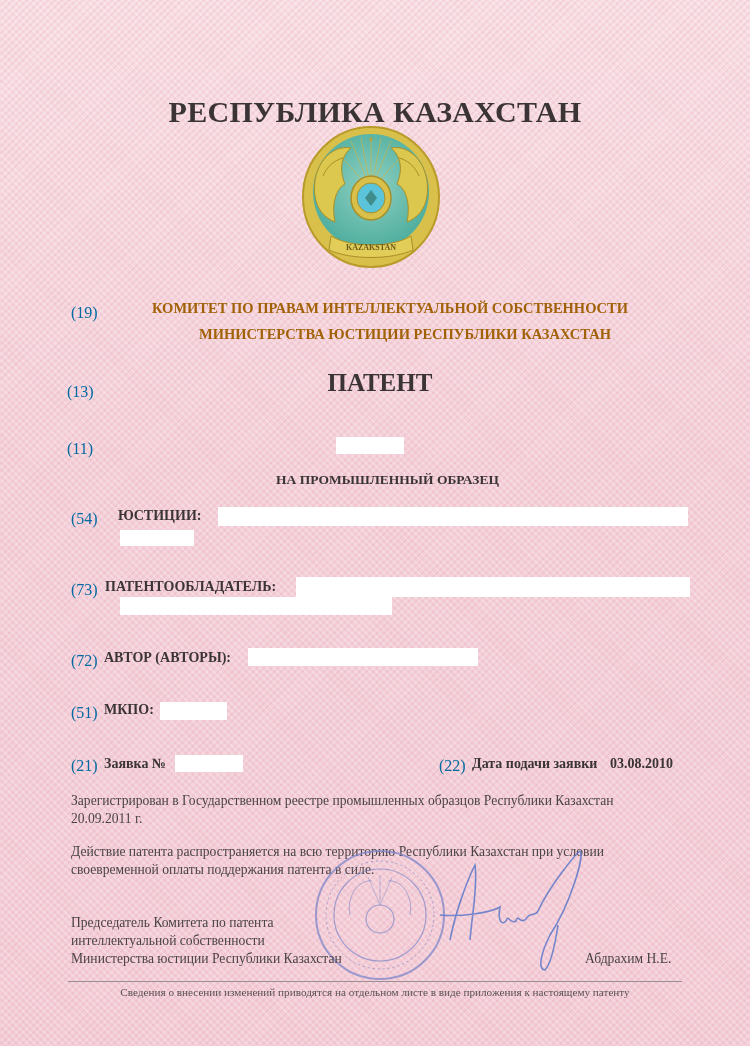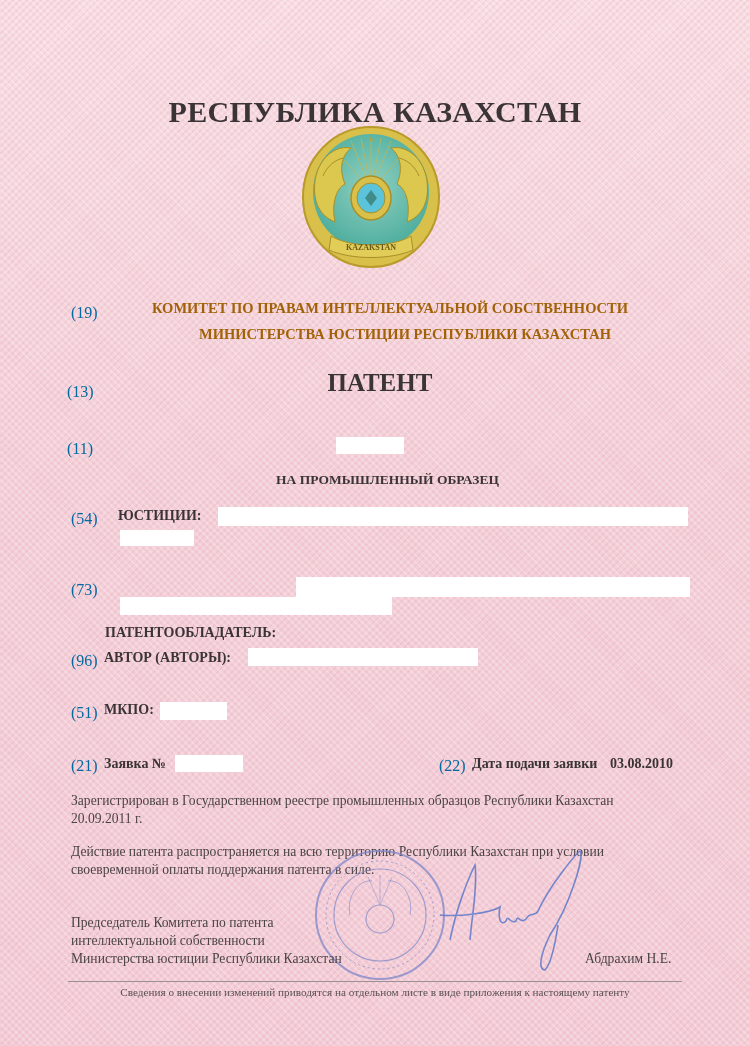--- a/index.html
+++ b/index.html
@@ -97,25 +97,25 @@
 <div class="abs redact" style="left:336px; top:437px; width:68px; height:17px;"></div>
 
 <div class="abs subtitle">НА ПРОМЫШЛЕННЫЙ ОБРАЗЕЦ</div>
 
 <div class="abs code" style="left:71px; top:510px;">(54)</div>
 <div class="abs field-label" style="left:118px; top:508px;">ЮСТИЦИИ:</div>
 <div class="abs redact" style="left:218px; top:507px; width:470px; height:19px;"></div>
 <div class="abs redact" style="left:120px; top:530px; width:74px; height:16px;"></div>
 
 <div class="abs code" style="left:71px; top:581px;">(73)</div>
-<div class="abs field-label" style="left:105px; top:579px;margin-top:46px;">ПАТЕНТООБЛАДАТЕЛЬ:</div>
+<div class="abs field-label" style="left:105px; top:579px;">ПАТЕНТООБЛАДАТЕЛЬ:</div>
 <div class="abs redact" style="left:296px; top:577px; width:394px; height:20px;"></div>
 <div class="abs redact" style="left:120px; top:597px; width:272px; height:18px;"></div>
 
-<div class="abs code" style="left:71px; top:652px;">(96)</div>
+<div class="abs code" style="left:71px; top:652px;">(72)</div>
 <div class="abs field-label" style="left:104px; top:650px;">АВТОР (АВТОРЫ):</div>
 <div class="abs redact" style="left:248px; top:648px; width:230px; height:18px;"></div>
 
 <div class="abs code" style="left:71px; top:704px;">(51)</div>
 <div class="abs field-label" style="left:104px; top:702px;">МКПО:</div>
 <div class="abs redact" style="left:160px; top:702px; width:67px; height:18px;"></div>
 
 <div class="abs code" style="left:71px; top:757px;">(21)</div>
 <div class="abs field-label" style="left:104px; top:756px;">Заявка №</div>
 <div class="abs redact" style="left:175px; top:755px; width:68px; height:17px;"></div>

